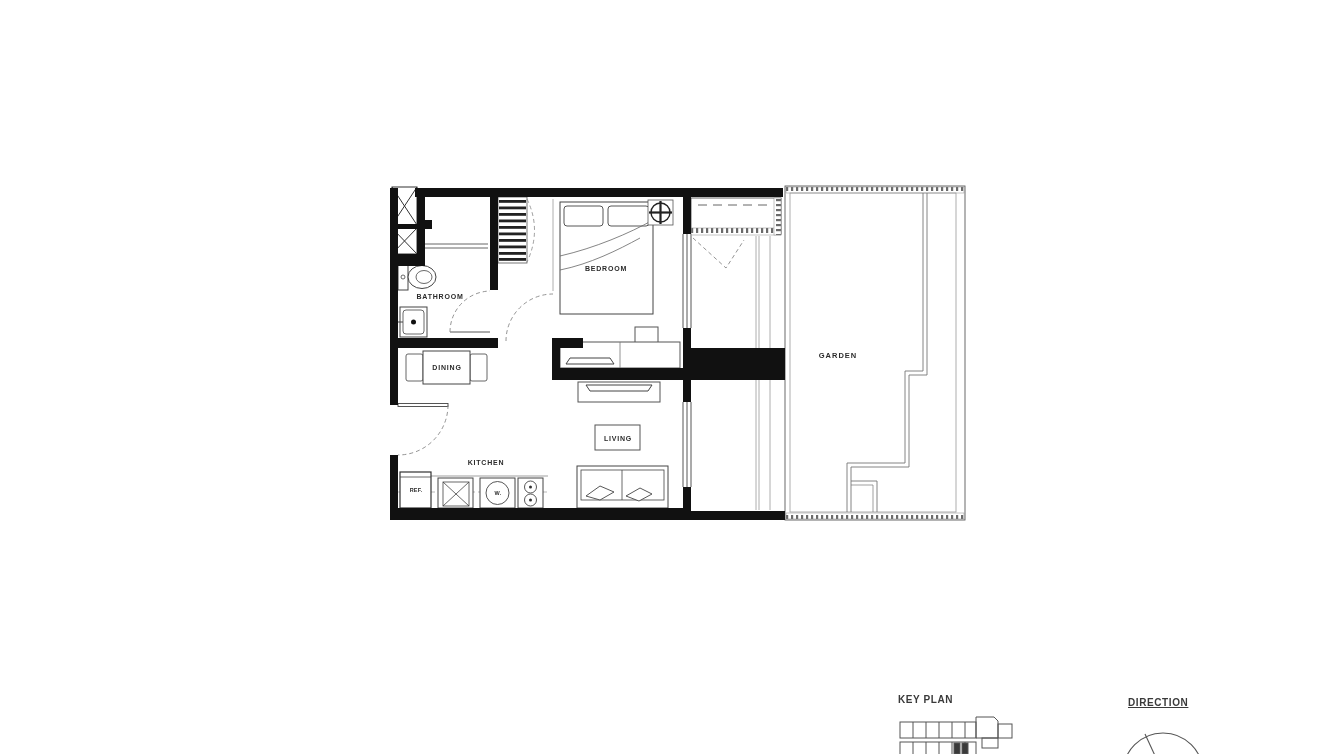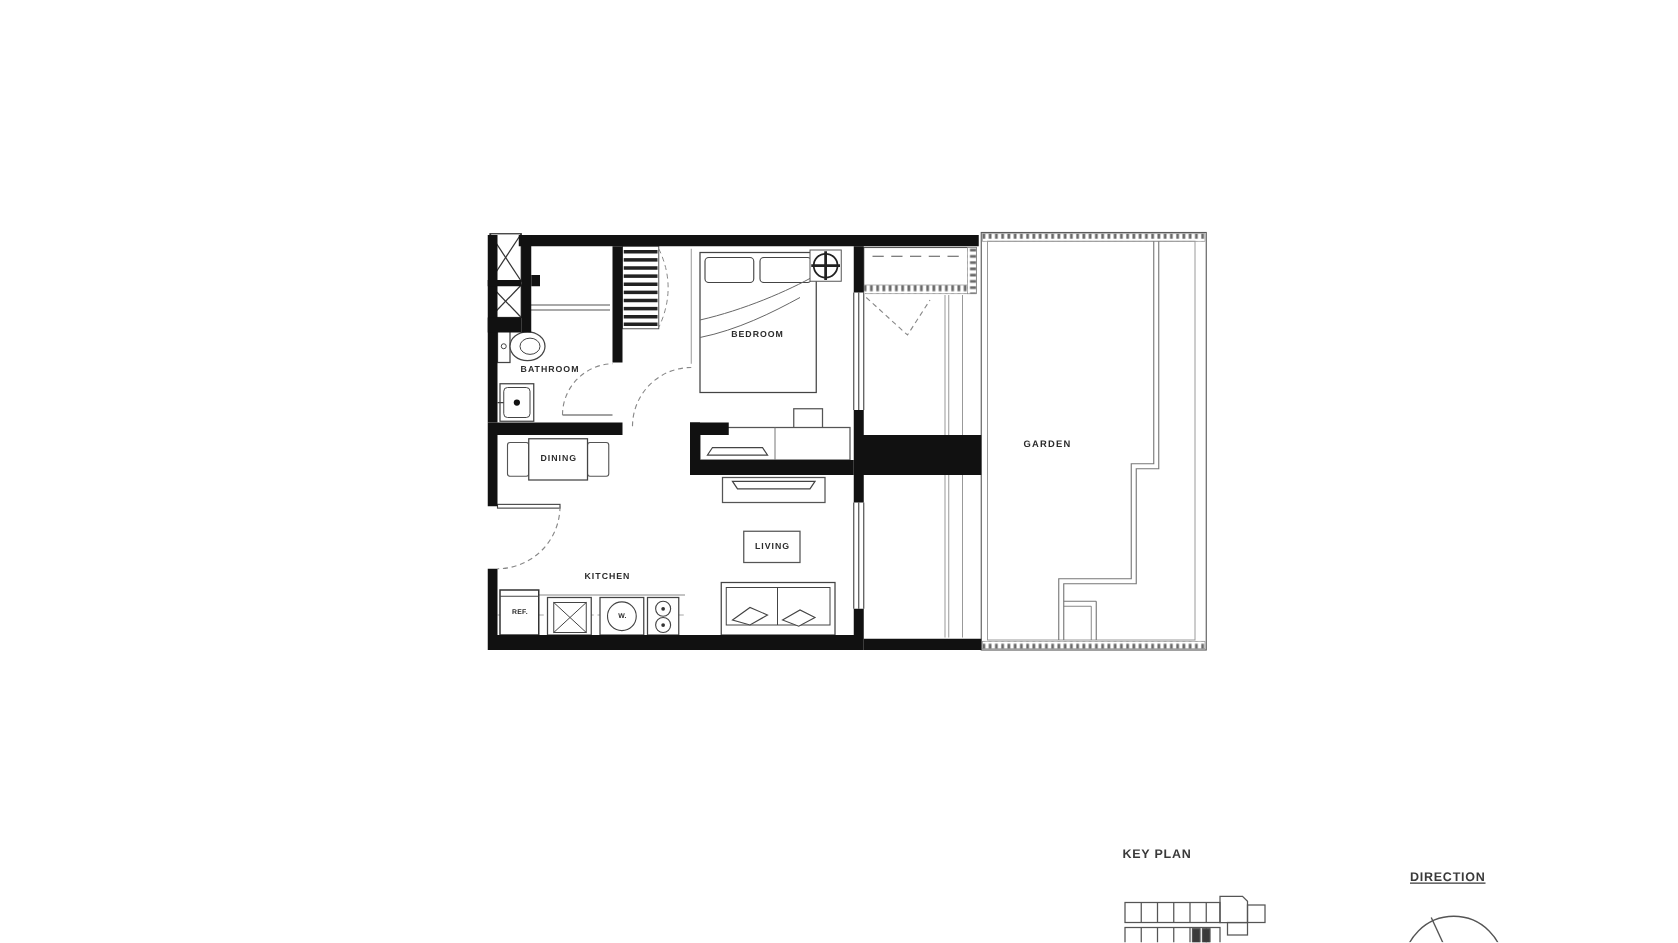--- a/index.html
+++ b/index.html
@@ -197,21 +197,21 @@
 
   <span class="lbl lbl-room" style="left:440px;top:296px;">BATHROOM</span>
   <span class="lbl lbl-room" style="left:606px;top:268px;">BEDROOM</span>
   <span class="lbl lbl-room" style="left:447px;top:367px;">DINING</span>
   <span class="lbl lbl-room" style="left:486px;top:462px;">KITCHEN</span>
   <span class="lbl lbl-room" style="left:618px;top:438px;">LIVING</span>
   <span class="lbl lbl-garden" style="left:838px;top:355px;">GARDEN</span>
   <span class="lbl lbl-fixture" style="left:416px;top:490px;">REF.</span>
   <span class="lbl lbl-fixture" style="left:498px;top:493px;">W.</span>
 
-  <span class="legend-title" style="left:898px;top:678px;">KEY PLAN</span>
+  <span class="legend-title" style="left:898px;top:694px;">KEY PLAN</span>
   <svg class="keyplan-svg" width="118" height="41" viewBox="0 0 118 41">
     <g fill="none" stroke="#555" stroke-width="1">
       <rect x="2" y="8" width="76" height="16"></rect>
       <line x1="15" y1="8" x2="15" y2="24"></line>
         <line x1="28" y1="8" x2="28" y2="24"></line>
       <line x1="41" y1="8" x2="41" y2="24"></line>
         <line x1="54" y1="8" x2="54" y2="24"></line>
       <line x1="67" y1="8" x2="67" y2="24"></line>
       <path d="M78,3 L96,3 L100,7 L100,24 L78,24 Z"></path>
       <rect x="84" y="24" width="16" height="10"></rect>

